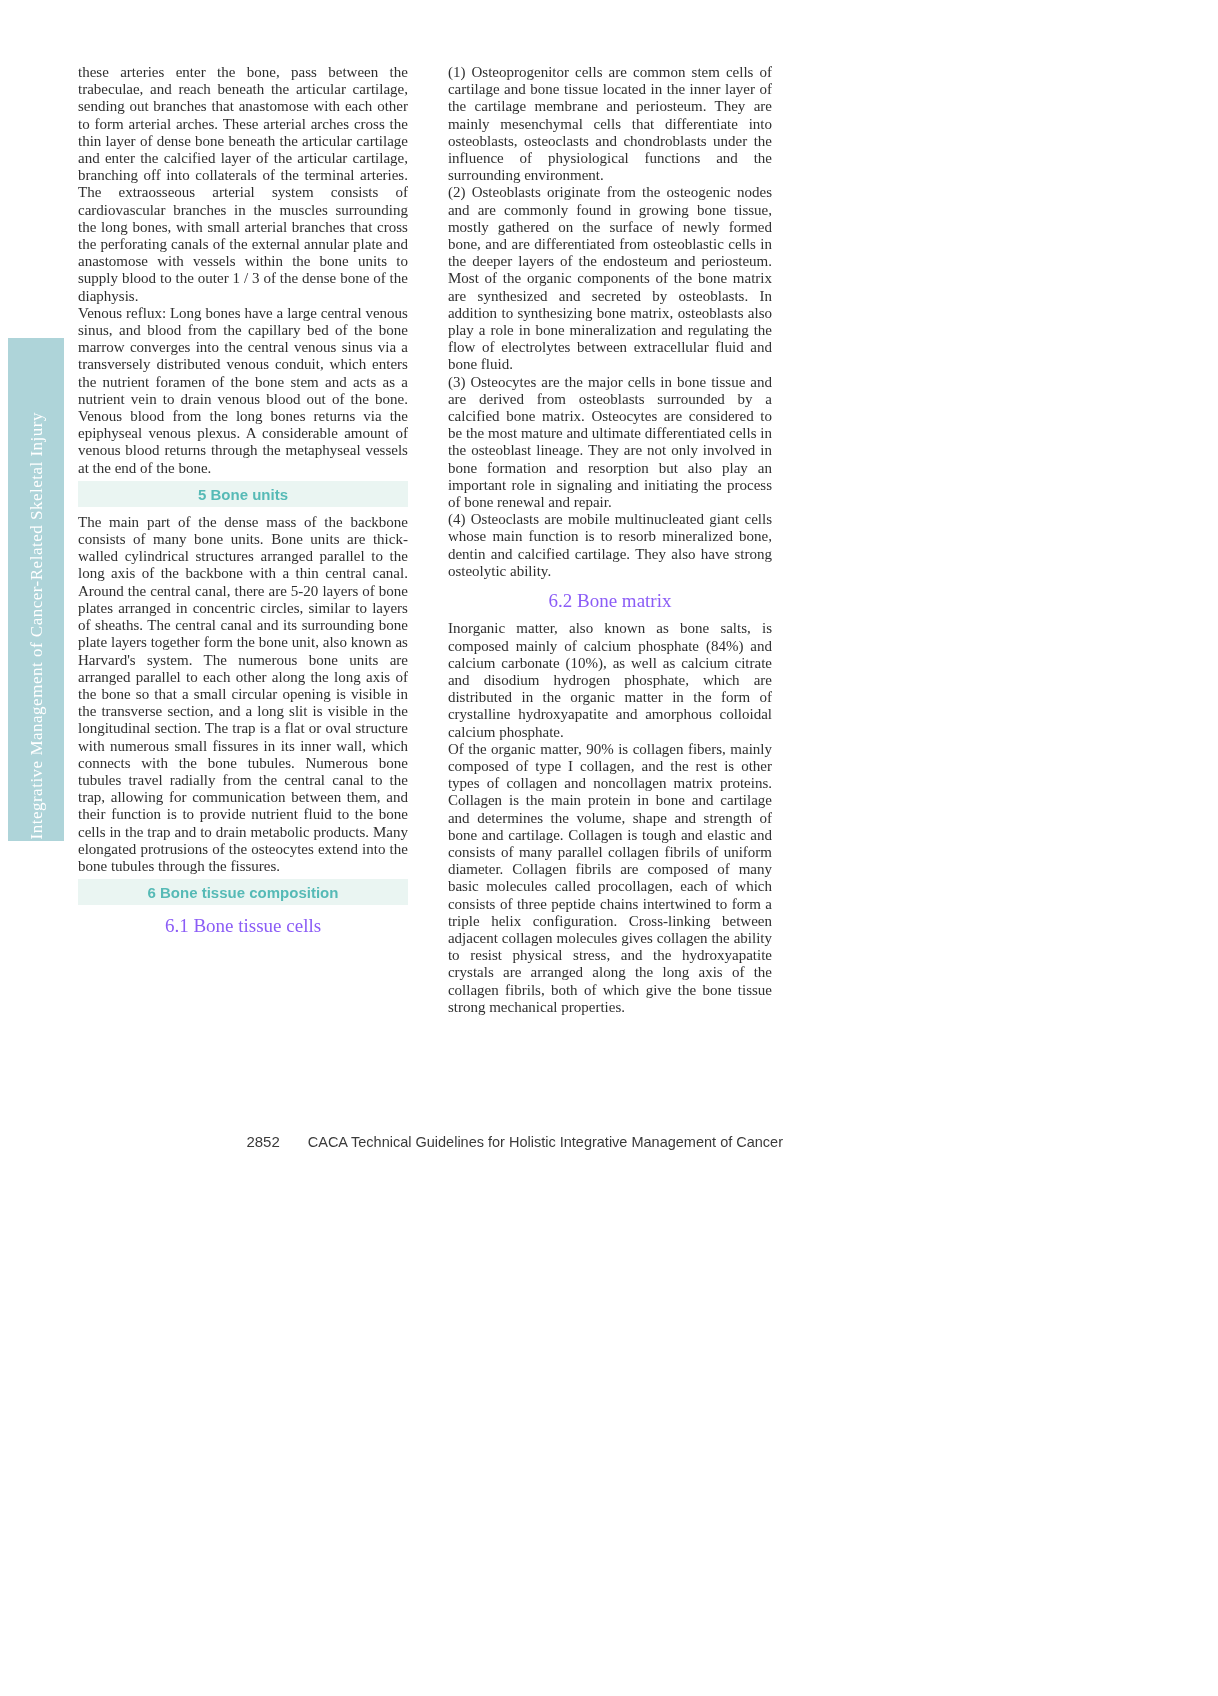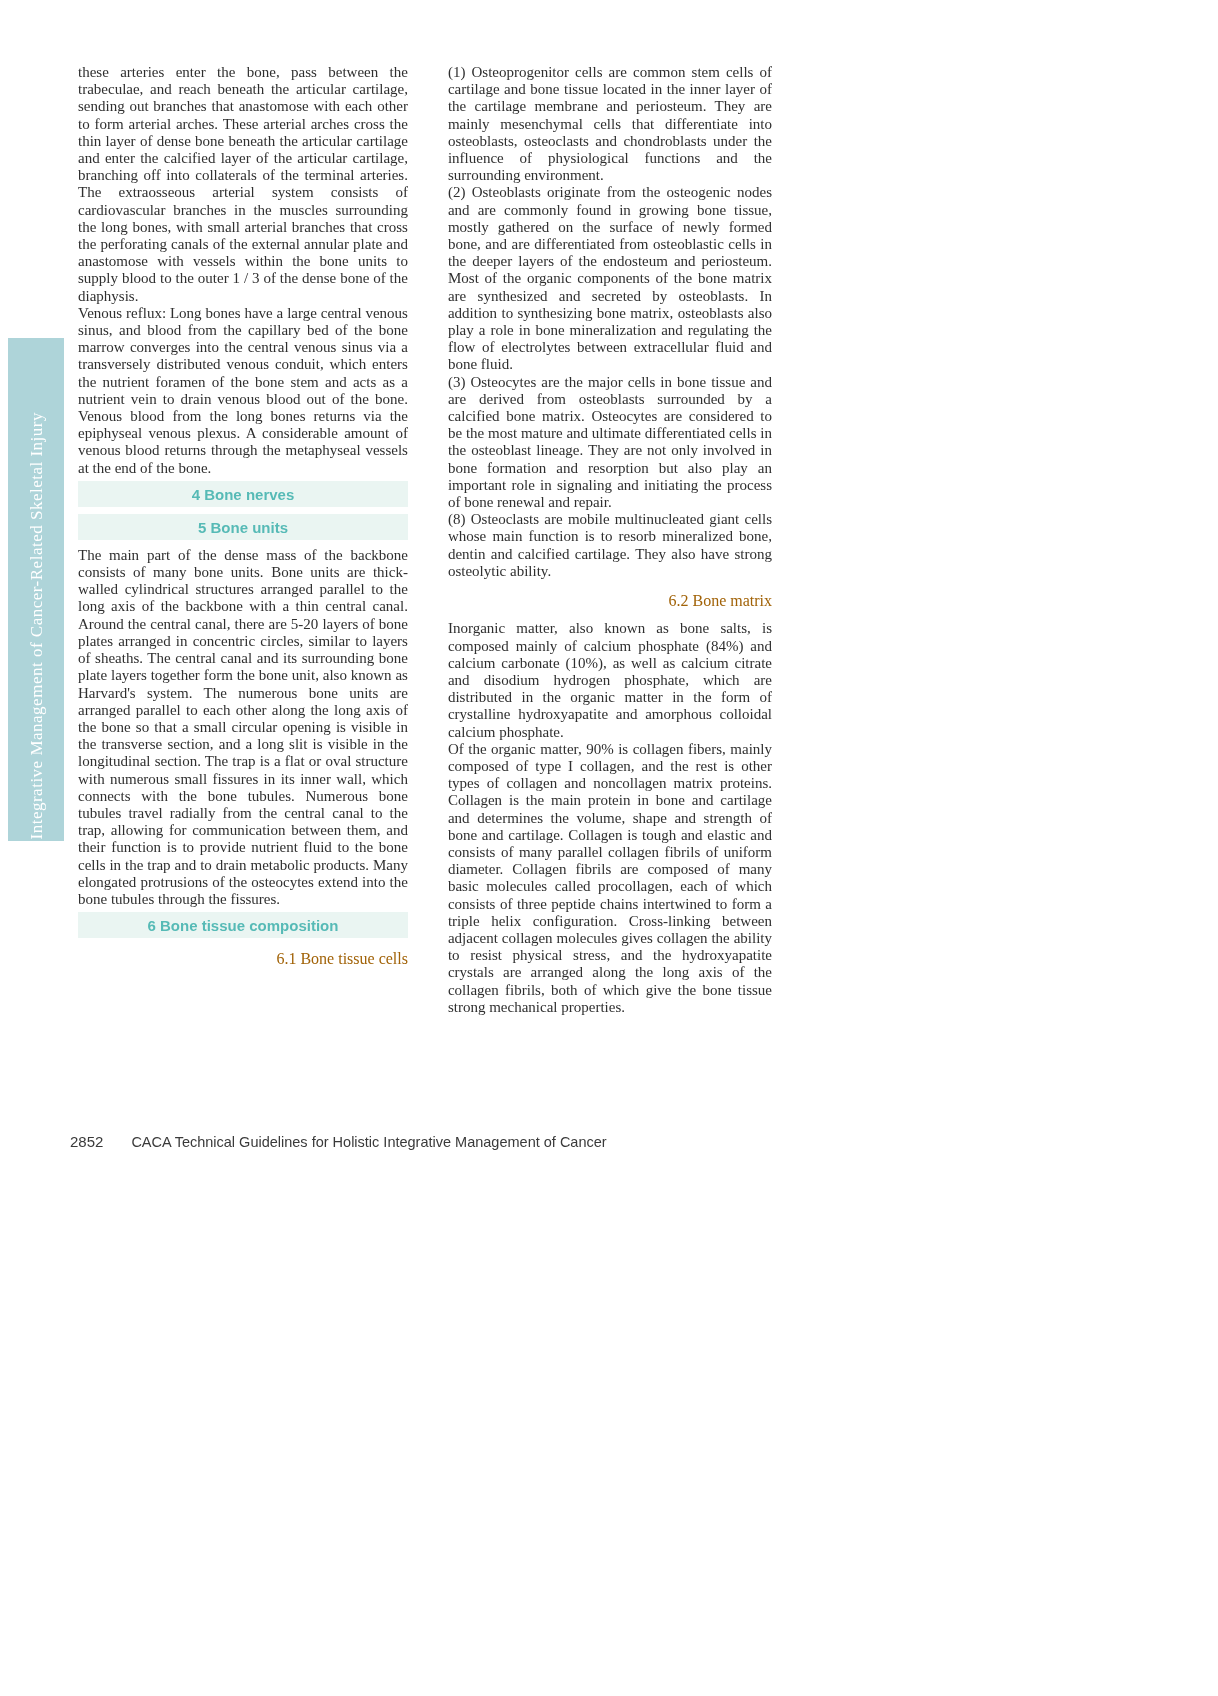--- a/index.html
+++ b/index.html
@@ -69,34 +69,35 @@
     font-family: "Liberation Sans", sans-serif;
     font-weight: 700;
     font-size: 15px;
     line-height: 15px;
     text-align: center;
     padding: 6px 0 5px 0;
     margin: 4px 0 7px 0;
   }
 
   .subhead {
-    font-size: 16px;
-    text-align: right;
+    font-size: 19px;
+    text-align: center;
     margin: 12px 0 11px 0;
-    color: #a16207;
+    color: #8b5cf6;
   }
 
   
   .footer {
     position: absolute;
-    left: 70px;
+    left: 89px;
     top: 1133px;
     width: 694px;
     display: flex;
     align-items: baseline;
+    justify-content: flex-end;
   }
   .footer .page-num {
     font-family: "Liberation Sans", sans-serif;
     font-size: 15px;
     color: #3a3a3a;
     margin-right: 28px;
   }
   .footer .running-title {
     font-family: Liberation Sans, sans-serif;
     font-size: 14.5px;
@@ -108,32 +109,31 @@
 
 <div class="side-band">
   <span class="vertical-text">Integrative Management of Cancer-Related Skeletal Injury</span>
 </div>
 
 <div class="content">
 
   <div class="col left">
     <p>these arteries enter the bone, pass between the trabeculae, and reach beneath the articular cartilage, sending out branches that anastomose with each other to form arterial arches. These arterial arches cross the thin layer of dense bone beneath the articular cartilage and enter the calcified layer of the articular cartilage, branching off into collaterals of the terminal arteries. The extraosseous arterial system consists of cardiovascular branches in the muscles surrounding the long bones, with small arterial branches that cross the perforating canals of the external annular plate and anastomose with vessels within the bone units to supply blood to the outer 1 / 3 of the dense bone of the diaphysis.</p>
     <p>Venous reflux: Long bones have a large central venous sinus, and blood from the capillary bed of the bone marrow converges into the central venous sinus via a transversely distributed venous conduit, which enters the nutrient foramen of the bone stem and acts as a nutrient vein to drain venous blood out of the bone. Venous blood from the long bones returns via the epiphyseal venous plexus. A considerable amount of venous blood returns through the metaphyseal vessels at the end of the bone.</p>
-    <div class="section-band">4 Bone nerves</div>
     <div class="section-band">5 Bone units</div>
     <p>The main part of the dense mass of the backbone consists of many bone units. Bone units are thick-walled cylindrical structures arranged parallel to the long axis of the backbone with a thin central canal. Around the central canal, there are 5-20 layers of bone plates arranged in concentric circles, similar to layers of sheaths. The central canal and its surrounding bone plate layers together form the bone unit, also known as Harvard's system. The numerous bone units are arranged parallel to each other along the long axis of the bone so that a small circular opening is visible in the transverse section, and a long slit is visible in the longitudinal section. The trap is a flat or oval structure with numerous small fissures in its inner wall, which connects with the bone tubules. Numerous bone tubules travel radially from the central canal to the trap, allowing for communication between them, and their function is to provide nutrient fluid to the bone cells in the trap and to drain metabolic products. Many elongated protrusions of the osteocytes extend into the bone tubules through the fissures.</p>
     <div class="section-band">6 Bone tissue composition</div>
     <div class="subhead">6.1 Bone tissue cells</div>
   </div>
 
   <div class="col right">
     <p>(1) Osteoprogenitor cells are common stem cells of cartilage and bone tissue located in the inner layer of the cartilage membrane and periosteum. They are mainly mesenchymal cells that differentiate into osteoblasts, osteoclasts and chondroblasts under the influence of physiological functions and the surrounding environment.</p>
     <p>(2) Osteoblasts originate from the osteogenic nodes and are commonly found in growing bone tissue, mostly gathered on the surface of newly formed bone, and are differentiated from osteoblastic cells in the deeper layers of the endosteum and periosteum. Most of the organic components of the bone matrix are synthesized and secreted by osteoblasts. In addition to synthesizing bone matrix, osteoblasts also play a role in bone mineralization and regulating the flow of electrolytes between extracellular fluid and bone fluid.</p>
     <p>(3) Osteocytes are the major cells in bone tissue and are derived from osteoblasts surrounded by a calcified bone matrix. Osteocytes are considered to be the most mature and ultimate differentiated cells in the osteoblast lineage. They are not only involved in bone formation and resorption but also play an important role in signaling and initiating the process of bone renewal and repair.</p>
-    <p>(8) Osteoclasts are mobile multinucleated giant cells whose main function is to resorb mineralized bone, dentin and calcified cartilage. They also have strong osteolytic ability.</p>
+    <p>(4) Osteoclasts are mobile multinucleated giant cells whose main function is to resorb mineralized bone, dentin and calcified cartilage. They also have strong osteolytic ability.</p>
     <div class="subhead">6.2 Bone matrix</div>
     <p>Inorganic matter, also known as bone salts, is composed mainly of calcium phosphate (84%) and calcium carbonate (10%), as well as calcium citrate and disodium hydrogen phosphate, which are distributed in the organic matter in the form of crystalline hydroxyapatite and amorphous colloidal calcium phosphate.</p>
     <p>Of the organic matter, 90% is collagen fibers, mainly composed of type I collagen, and the rest is other types of collagen and noncollagen matrix proteins. Collagen is the main protein in bone and cartilage and determines the volume, shape and strength of bone and cartilage. Collagen is tough and elastic and consists of many parallel collagen fibrils of uniform diameter. Collagen fibrils are composed of many basic molecules called procollagen, each of which consists of three peptide chains intertwined to form a triple helix configuration. Cross-linking between adjacent collagen molecules gives collagen the ability to resist physical stress, and the hydroxyapatite crystals are arranged along the long axis of the collagen fibrils, both of which give the bone tissue strong mechanical properties.</p>
   </div>
 
 </div>
 
 <div class="footer">
   <span class="page-num">2852</span>
   <span class="running-title">CACA Technical Guidelines for Holistic Integrative Management of Cancer</span>

